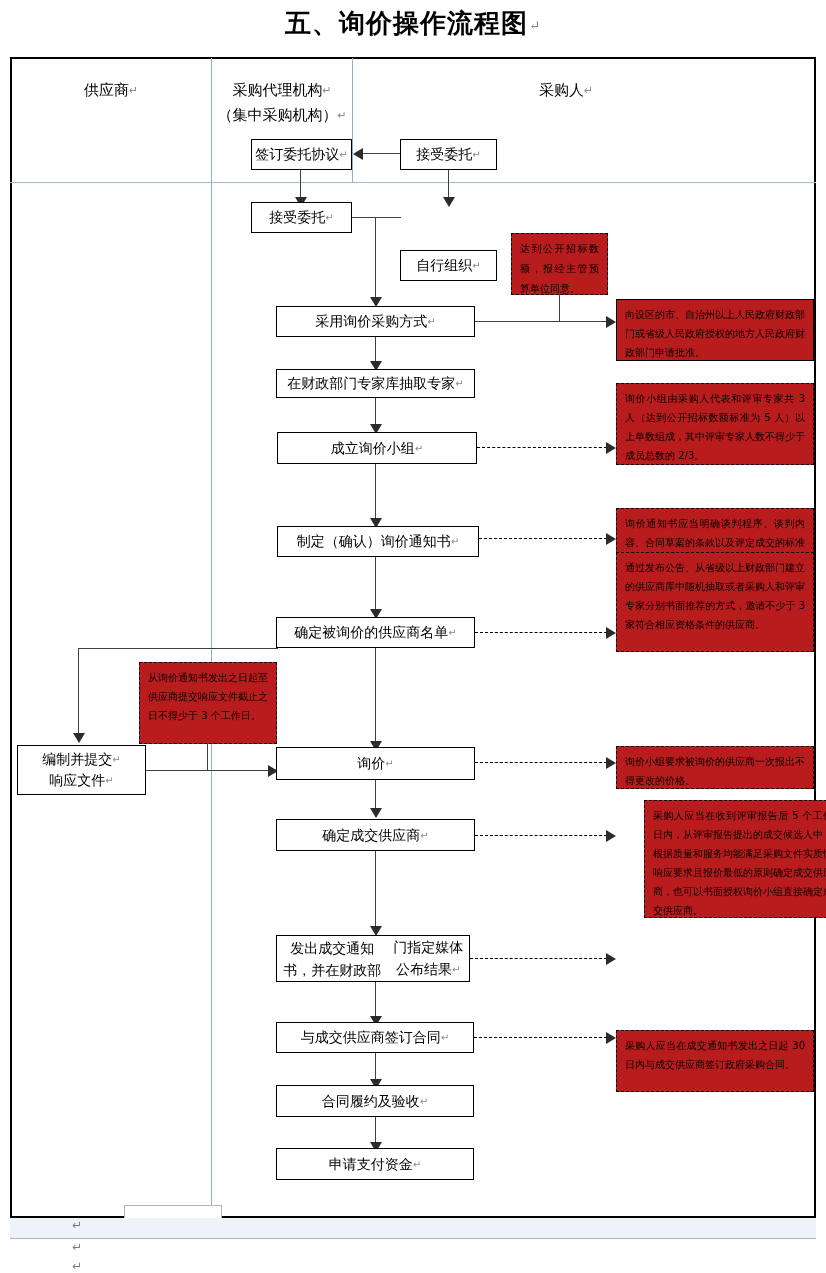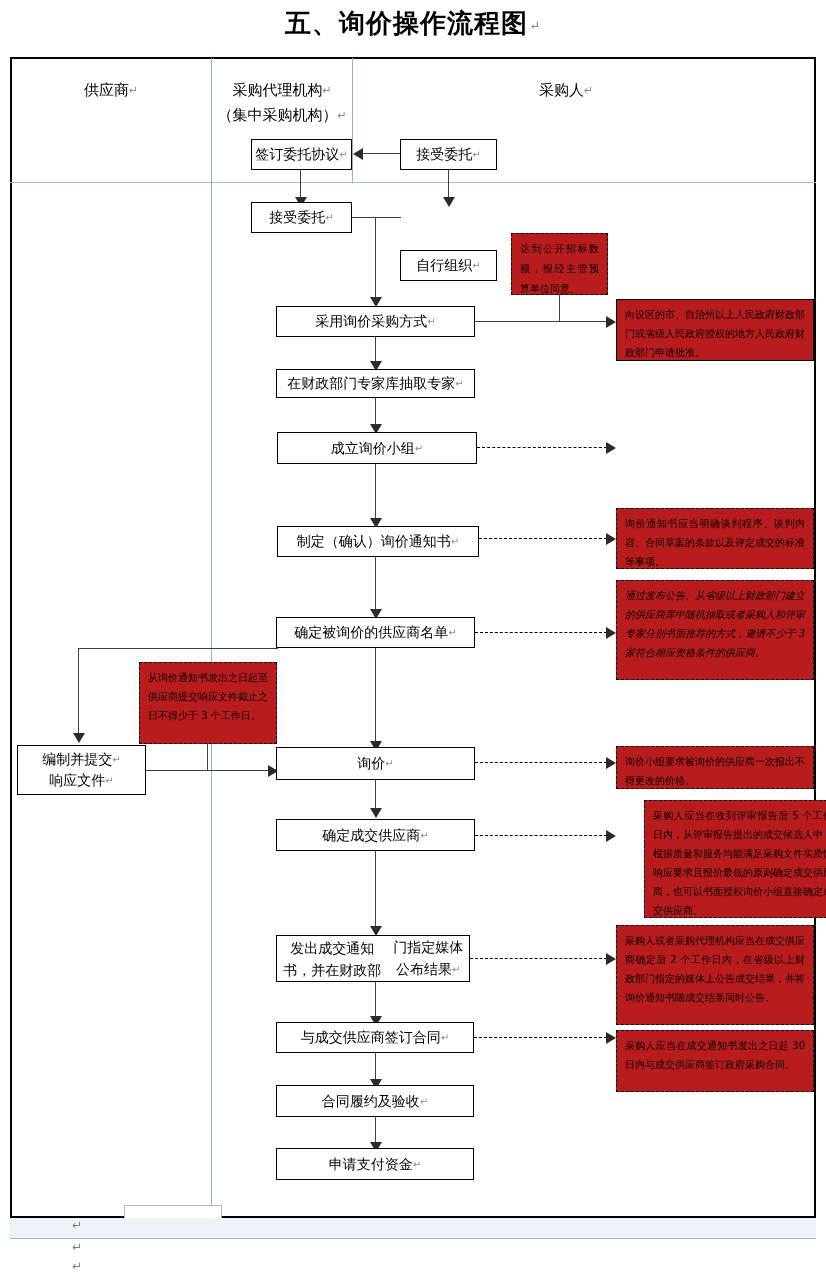--- a/index.html
+++ b/index.html
@@ -228,44 +228,44 @@
   </div>
 
   <div class="note" style="left:511px;top:233px;width:97px;height:62px;line-height:20px;">
     <span>达到公开招标数额，报经主管预算单位同意。</span>
   </div>
 
   <div class="note solid" style="left:616px;top:299px;width:198px;height:62px;">
     <span>向设区的市、自治州以上人民政府财政部门或省级人民政府授权的地方人民政府财政部门申请批准。</span>
   </div>
 
+  <div class="note" style="left:616px;top:383px;width:198px;height:82px;">
+    <span>询价小组由采购人代表和评审专家共 3 人（达到公开招标数额标准为 5 人）以上单数组成，其中评审专家人数不得少于成员总数的 2/3。</span>
+  </div>
 
   <div class="note" style="left:616px;top:508px;width:198px;height:61px;">
     <span>询价通知书应当明确谈判程序、谈判内容、合同草案的条款以及评定成交的标准等事项。</span>
   </div>
 
-  <div class="note" style="left:616px;top:580px;width:198px;height:100px;font-style:italic;">
+  <div class="note" style="left:616px;top:552px;width:198px;height:100px;">
     <span>通过发布公告、从省级以上财政部门建立的供应商库中随机抽取或者采购人和评审专家分别书面推荐的方式，邀请不少于 3 家符合相应资格条件的供应商。</span>
   </div>
 
   <div class="note" style="left:139px;top:662px;width:138px;height:82px;">
     <span>从询价通知书发出之日起至供应商提交响应文件截止之日不得少于 3 个工作日。</span>
   </div>
 
   <div class="note" style="left:616px;top:746px;width:198px;height:43px;">
     <span>询价小组要求被询价的供应商一次报出不得更改的价格。</span>
   </div>
 
   <div class="note" style="left:644px;top:800px;width:198px;height:118px;">
     <span>采购人应当在收到评审报告后 5 个工作日内，从评审报告提出的成交候选人中，根据质量和服务均能满足采购文件实质性响应要求且报价最低的原则确定成交供应商，也可以书面授权询价小组直接确定成交供应商。</span>
   </div>
 
-  <div class="note" style="left:616px;top:925px;width:198px;height:100px;">
-    <span>采购人或者采购代理机构应当在成交供应商确定后 2 个工作日内，在省级以上财政部门指定的媒体上公告成交结果，并将询价通知书随成交结果同时公告。</span>
-  </div>
 
   <div class="note" style="left:616px;top:1030px;width:198px;height:62px;">
     <span>采购人应当在成交通知书发出之日起 30 日内与成交供应商签订政府采购合同。</span>
   </div>
 
   <div class="pmark" style="left:72px;top:1218px;">↵</div>
   <div class="pmark" style="left:72px;top:1240px;">↵</div>
   <div class="pmark" style="left:72px;top:1259px;">↵</div>
 
 </div>

